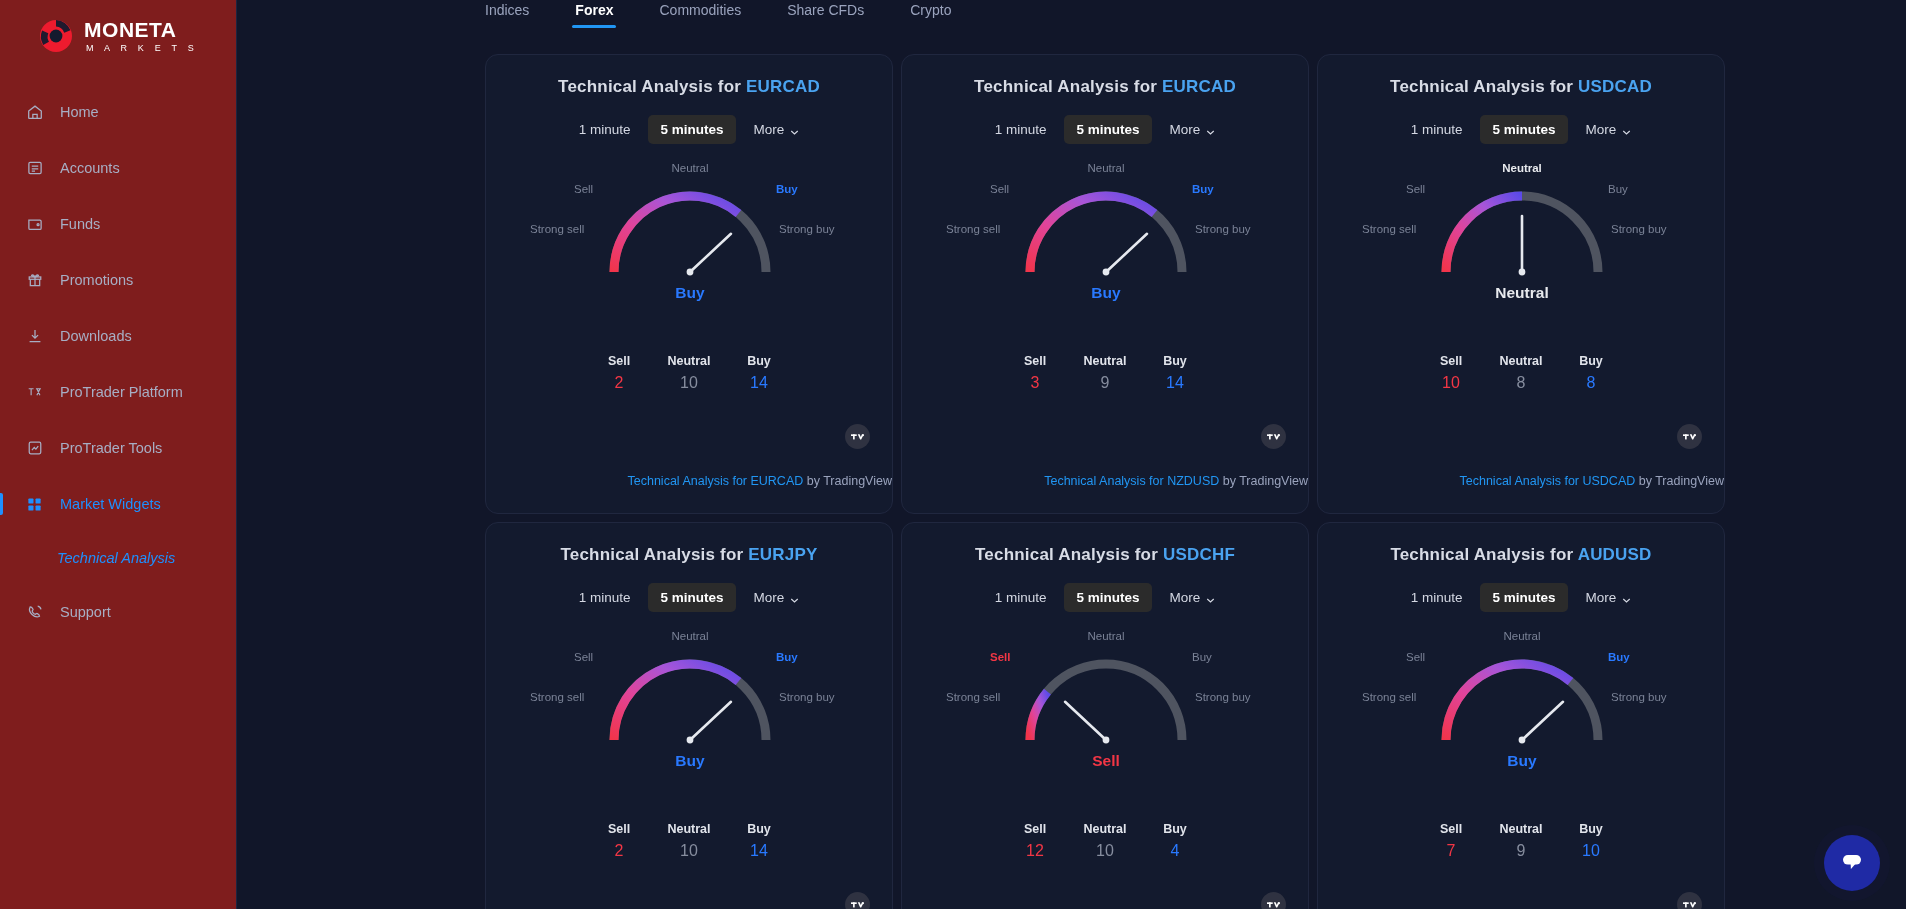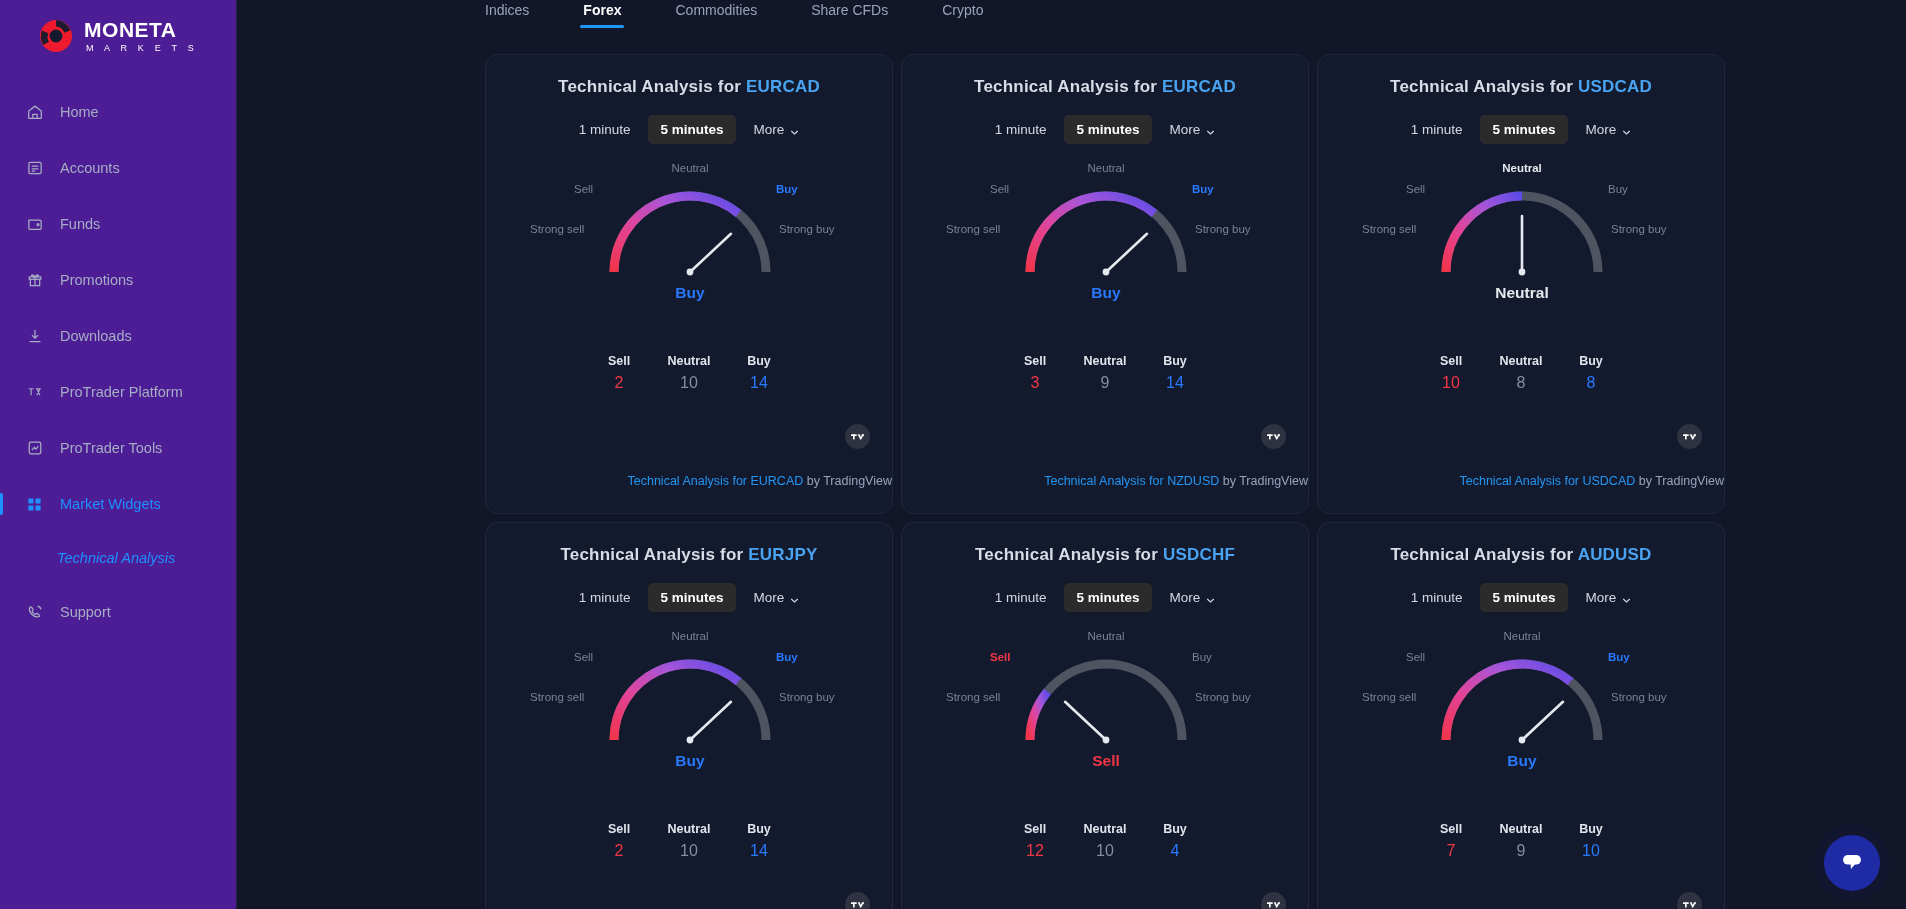--- a/index.html
+++ b/index.html
@@ -7,21 +7,21 @@
     width: 1906px; height: 909px;
     background: #111629;
     font-family: "Liberation Sans", sans-serif;
     overflow: hidden;
   }
   body { display: flex; }
 
   
   .sidebar {
     width: 237px; height: 909px; flex: 0 0 237px;
-    background: #4c1d95;
+    background: #7f1d1d;
     border-right: 1px solid #1d2440;
     position: relative;
     overflow: hidden;
   }
   .logo-wrap {
     display: flex; align-items: center; justify-content: center;
     gap: 10px; height: 62px; padding-top: 10px;
   }
   .logo-mark { width: 36px; height: 36px; flex: 0 0 36px; }
   .logo-text { display: flex; flex-direction: column; line-height: 1; }
@@ -58,21 +58,21 @@
     color: #1e90ff; font-size: 14.5px; cursor: pointer; font-style: italic;
   }
 
   
   .main {
     flex: 1; height: 909px; position: relative;
     overflow: hidden; background: #111629;
   }
 
   .tabs {
-    display: flex; align-items: flex-start; gap: 8px;
+    display: flex; align-items: flex-start; gap: 0;
     padding-left: 225px; height: 40px;
   }
   .tab {
     font-size: 14px; color: #9aa3bd; padding: 2px 23px 10px 23px;
     cursor: pointer; position: relative; white-space: nowrap;
   }
   .tab.active { color: #ffffff; font-weight: bold; }
   .tab.active::after {
     content: ""; position: absolute; left: 20px; right: 20px; bottom: 0;
     height: 3px; background: #2196f3; border-radius: 2px;

